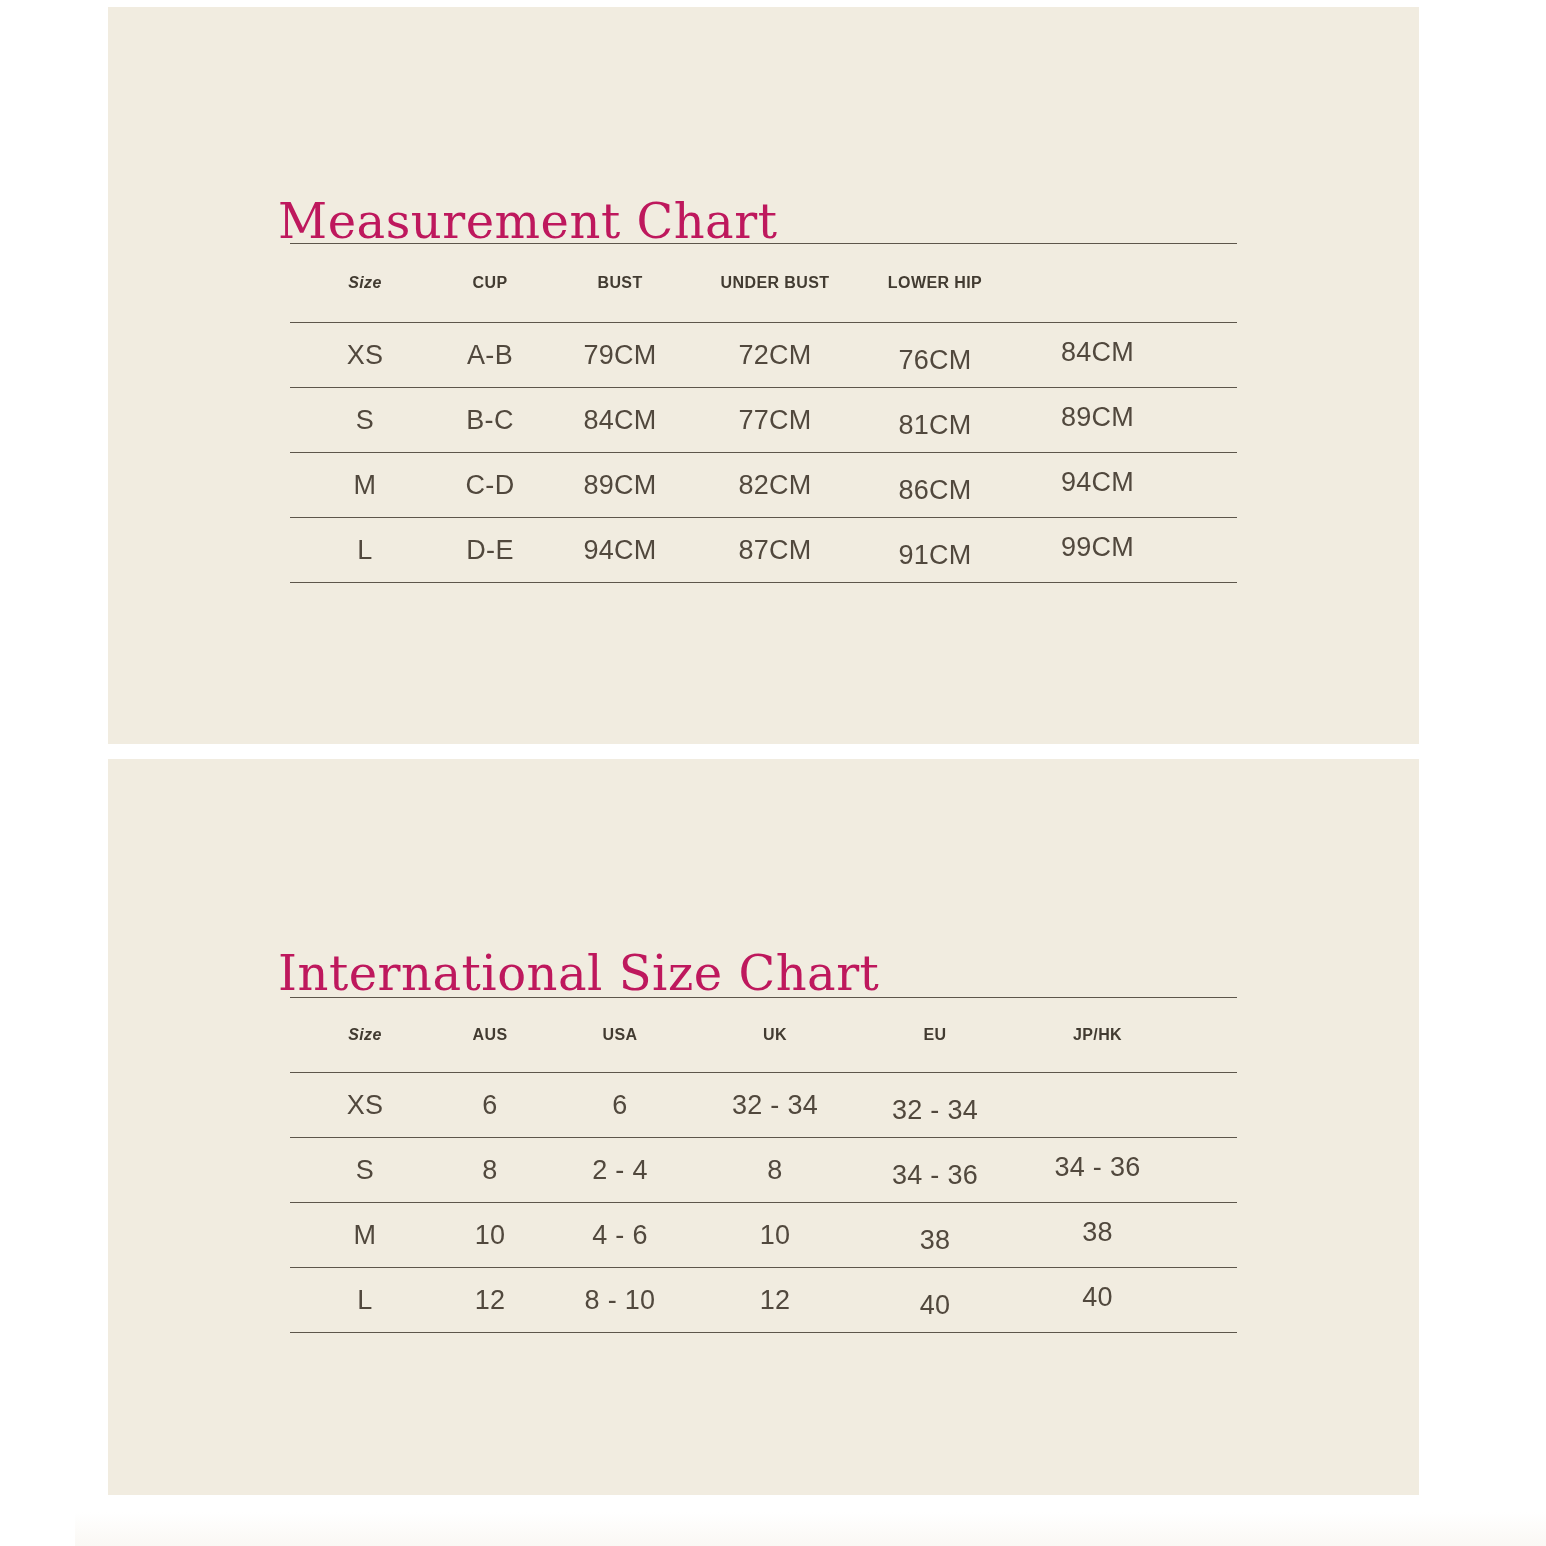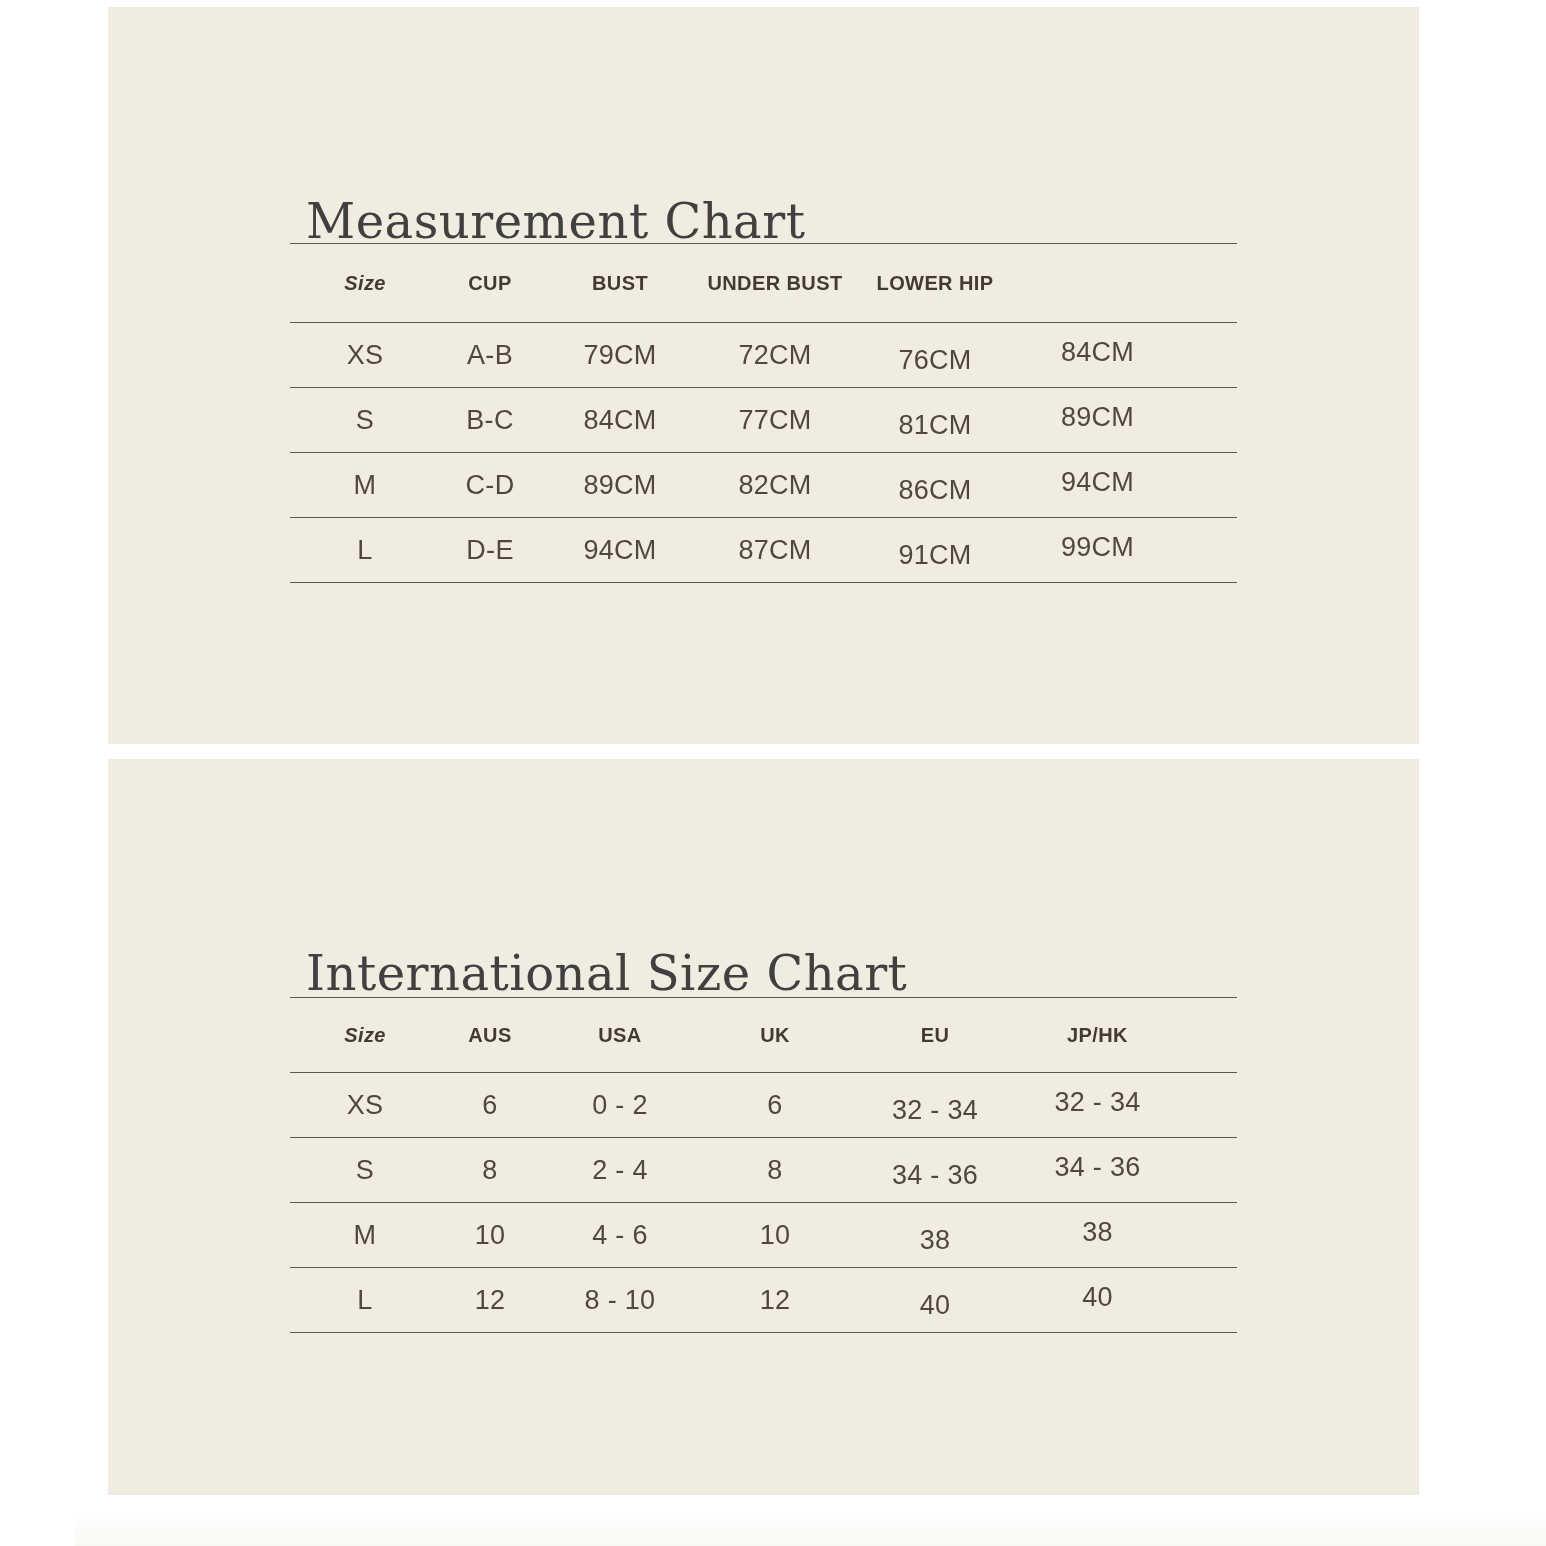--- a/index.html
+++ b/index.html
@@ -19,28 +19,28 @@
     position: absolute;
     left: 108px;
     width: 1311px;
     background: #f1ece0;
   }
   #panel-measurement { top: 7px; height: 737px; }
   #panel-international { top: 759px; height: 736px; }
 
   .chart-title {
     position: absolute;
-    left: 198px;
+    left: 170px;
     top: 148px;
     font-family: "DejaVu Serif", serif;
     font-weight: 400;
     font-size: 48px;
     line-height: 1.1;
     letter-spacing: 0.5px;
-    color: #404040;
+    color: #be185d;
     white-space: nowrap;
   }
 
   .size-table {
     position: absolute;
     left: 182px;
     top: 236px;
     width: 947px;
   }
   #panel-international .size-table { top: 238px; }
@@ -60,21 +60,21 @@
   .t-cell {
     display: flex;
     align-items: center;
     justify-content: center;
     font-size: 27px;
     color: #51483d;
     letter-spacing: 0.3px;
     white-space: nowrap;
   }
   .row-header .t-cell {
-    font-size: 20px;
+    font-size: 16px;
     font-weight: 700;
     color: #423b31;
     letter-spacing: 0.4px;
   }
   .row-header .t-cell.size-label {
     font-style: italic;
   }
   
   .t-row:not(.row-header) .t-cell:nth-child(5) { transform: translateY(5px); }
   .t-row:not(.row-header) .t-cell:nth-child(6) { transform: translateY(-3px); }
@@ -145,21 +145,20 @@
           <div class="t-cell size-label">Size</div>
           <div class="t-cell">AUS</div>
           <div class="t-cell">USA</div>
           <div class="t-cell">UK</div>
           <div class="t-cell">EU</div>
           <div class="t-cell">JP/HK</div>
         </div>
         <div class="t-row">
           <div class="t-cell">XS</div>
           <div class="t-cell">6</div>
-          <div class="t-cell">0 - 2</div>
           <div class="t-cell">6</div>
           <div class="t-cell">32 - 34</div>
           <div class="t-cell">32 - 34</div>
         </div>
         <div class="t-row">
           <div class="t-cell">S</div>
           <div class="t-cell">8</div>
           <div class="t-cell">2 - 4</div>
           <div class="t-cell">8</div>
           <div class="t-cell">34 - 36</div>

